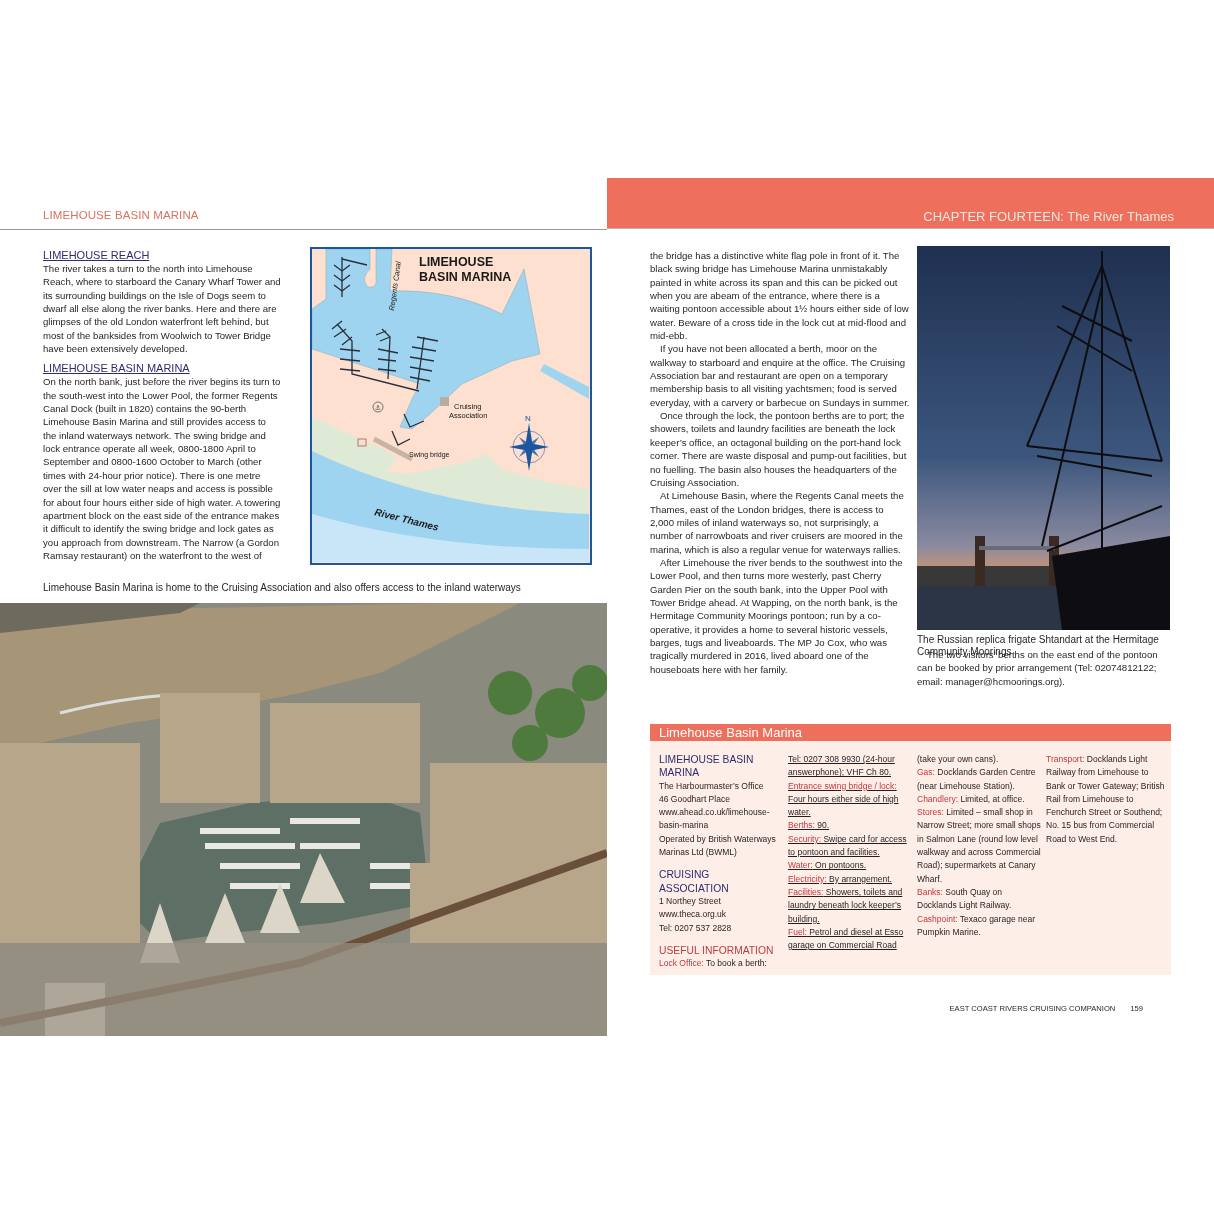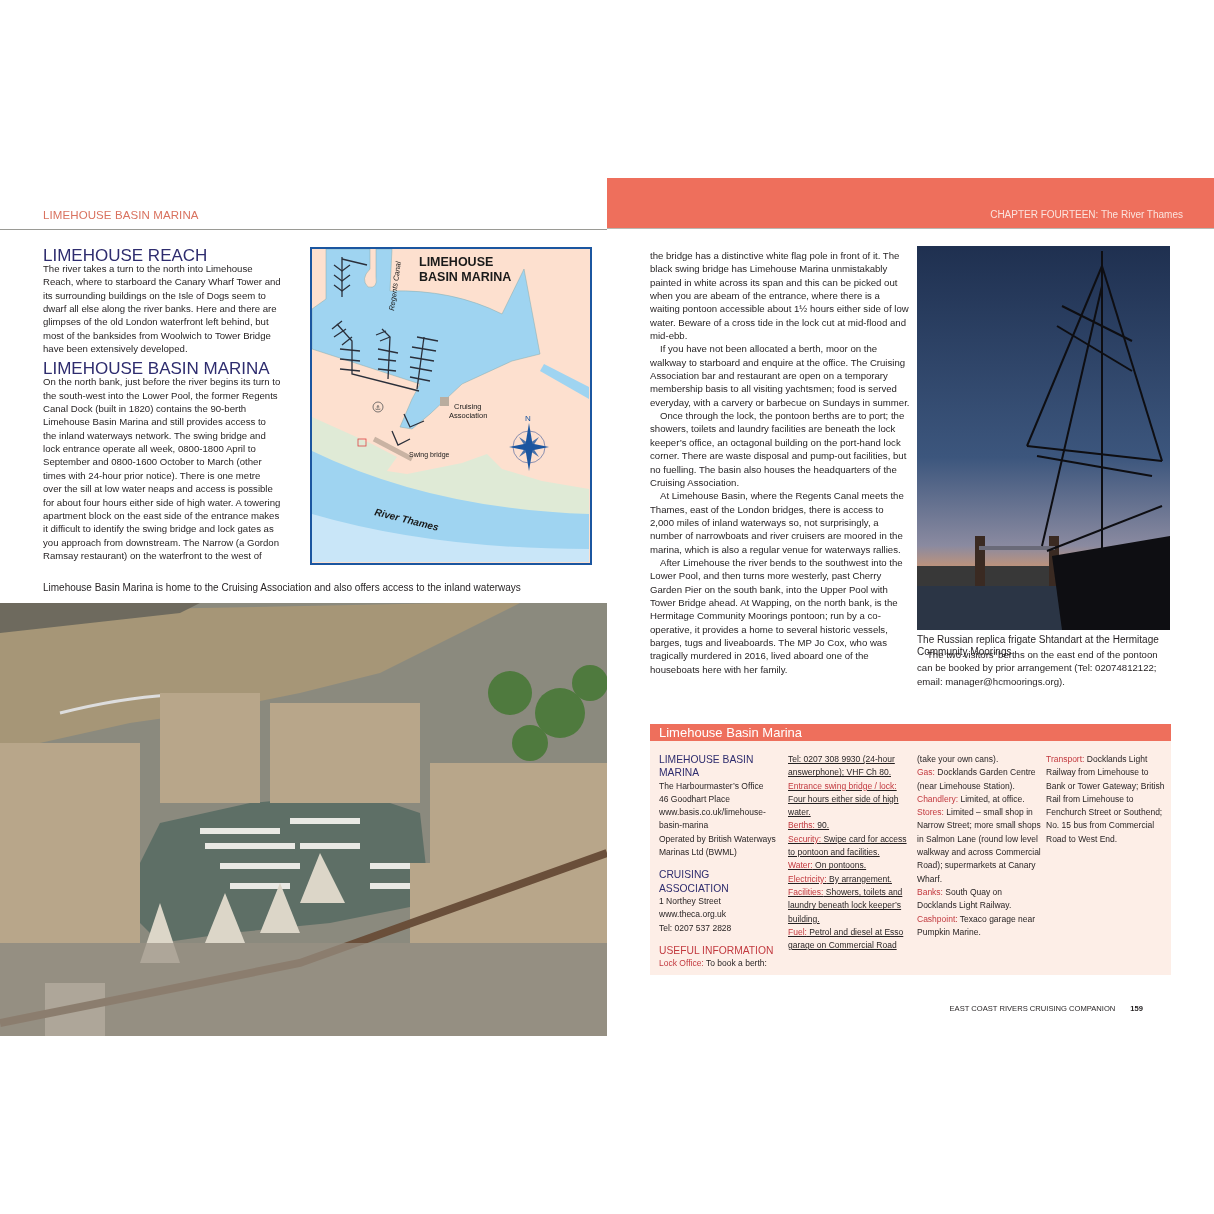--- a/index.html
+++ b/index.html
@@ -16,29 +16,29 @@
   .left-head span {
     position: absolute; left: 43px; top: 4px;
     font-size: 11.5px; color: #d9725f; letter-spacing: 0.1px;
   }
   .right-band {
     left: 607px; top: 178px; width: 607px; height: 51px;
     background: #ee6f5c;
     border-bottom: 1.5px solid #b8b8b2;
   }
   .right-band span {
-    position: absolute; right: 31px; top: 31px;
-    font-size: 10px; color: #fbe4de;
+    position: absolute; right: 40px; top: 31px;
+    font-size: 13px; color: #fbe4de;
   }
 
   
   .text { font-size: 9.6px; line-height: 13.35px; color: #231f20; }
   .text p { margin: 0; }
   .text p.indent { text-indent: 10px; }
-  .sec-head { font-size: 17px; color: #2e2c6e; line-height: 13px; margin-top: 0; }
+  .sec-head { font-size: 11px; color: #2e2c6e; line-height: 13px; margin-top: 0; text-decoration: underline; }
 
   .col-left { left: 43px; top: 249px; width: 238px; }
   .col-left .sec-head.second { margin-top: 7px; }
 
   .col-mid { left: 650px; top: 249px; width: 260px; }
 
   .caption { font-size: 10px; color: #231f20; line-height: 12px; }
 
   
   .map {
@@ -65,21 +65,21 @@
   .info-col .h { font-size: 10.3px; color: #2e2c6e; line-height: 13.3px; }
   .info-col .h.red { color: #c2393f; }
   .info-col .lbl { color: #c2393f; }
   .info-col .gap { height: 9px; }
   .ic1 { left: 9px; width: 120px; }
   .ic2 { left: 138px; width: 120px; text-decoration: underline; }
   .ic3 { left: 267px; width: 126px; }
   .ic4 { left: 396px; width: 120px; }
 
   .footer { top: 1004px; right: 71px; font-size: 7.6px; color: #231f20; }
-  .footer .folio { margin-left: 15px; font-weight: bold; }
+  .footer .folio { margin-left: 15px; }
 </style>
 </head>
 <body>
 
 <div class="abs left-head">
   <span>LIMEHOUSE BASIN MARINA</span>
 </div>
 <div class="abs right-band">
   <span>CHAPTER FOURTEEN: The River Thames</span>
 </div>
@@ -239,21 +239,21 @@
 </div>
 
 <div class="abs info-bar">
   <span>Limehouse Basin Marina</span>
 </div>
 <div class="abs info-box">
   <div class="info-col ic1">
     <div class="h">LIMEHOUSE BASIN MARINA</div>
     <div>The Harbourmaster’s Office</div>
     <div>46 Goodhart Place</div>
-    <div>www.basis.co.uk/limehouse-basin-marina</div>
+    <div>www.ahead.co.uk/limehouse-basin-marina</div>
     <div>Operated by British Waterways Marinas Ltd (BWML)</div>
     <div class="gap"></div>
     <div class="h">CRUISING ASSOCIATION</div>
     <div>1 Northey Street</div>
     <div>www.theca.org.uk</div>
     <div>Tel: 0207 537 2828</div>
     <div class="gap"></div>
     <div class="h red">USEFUL INFORMATION</div>
     <div><span class="lbl">Lock Office:</span><span> To book a berth:</span></div>
   </div>

